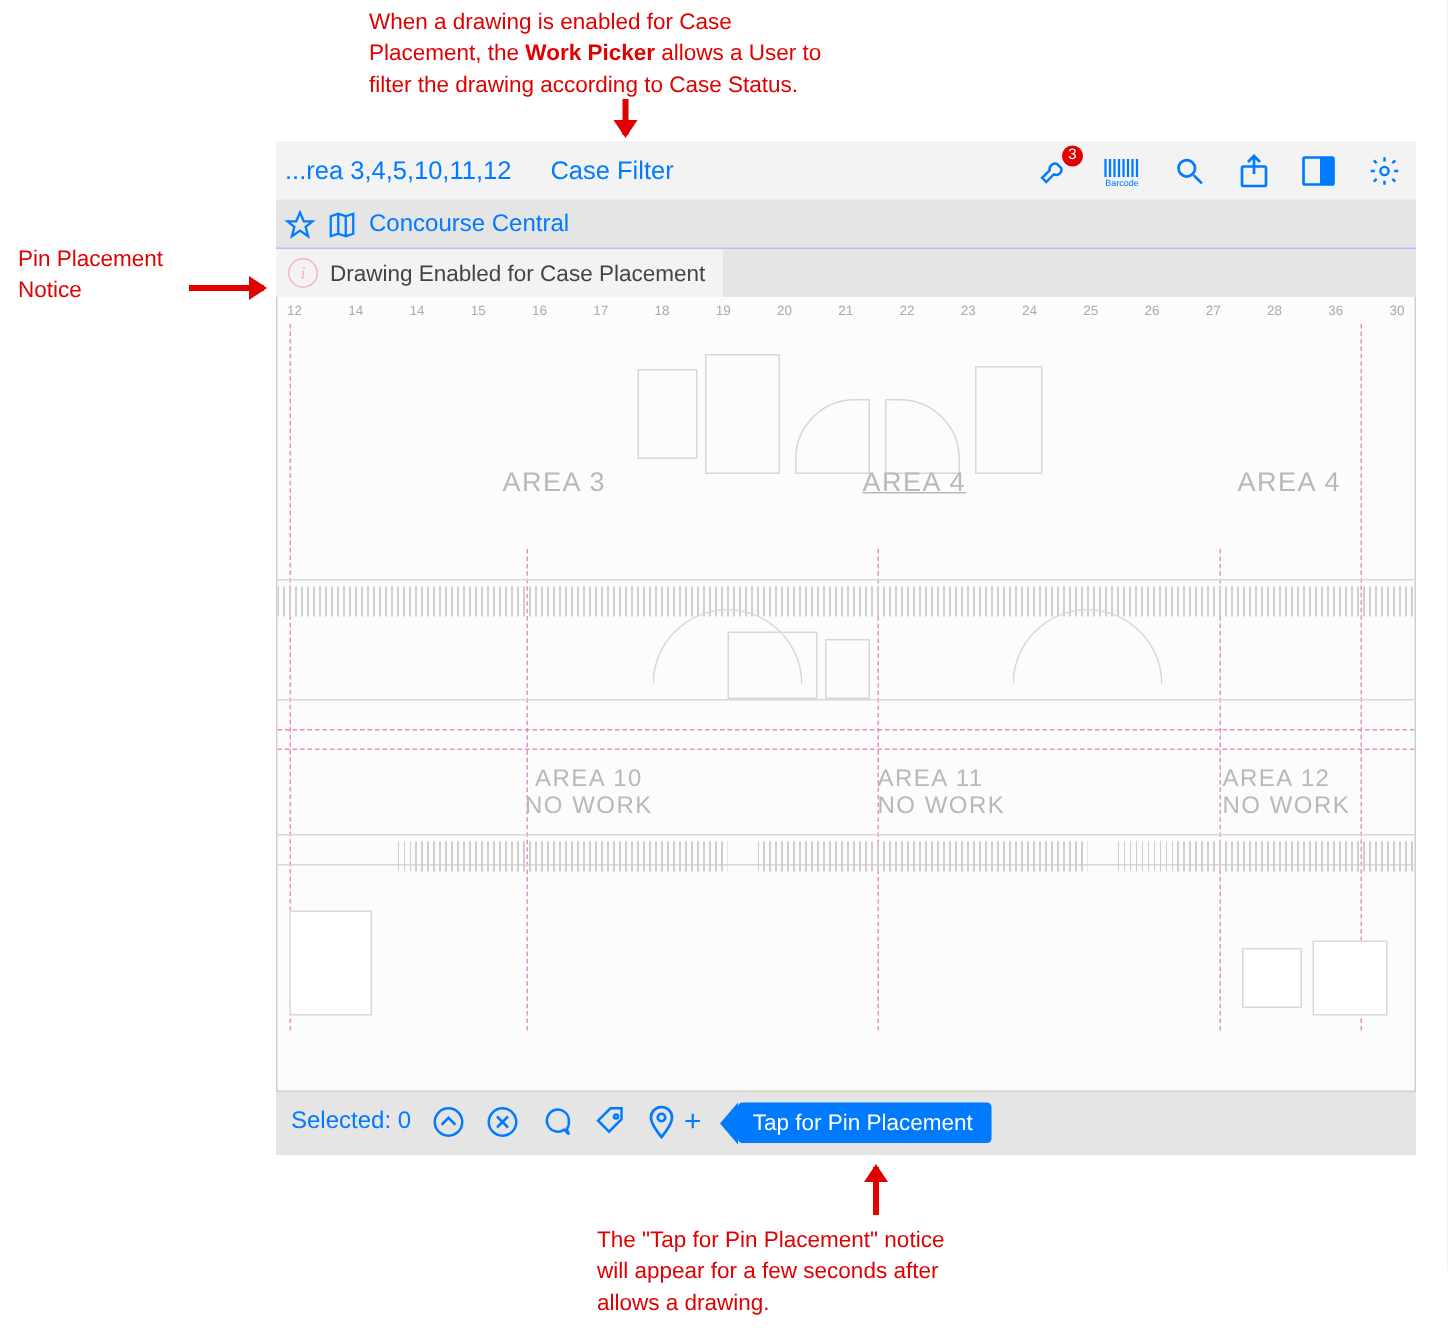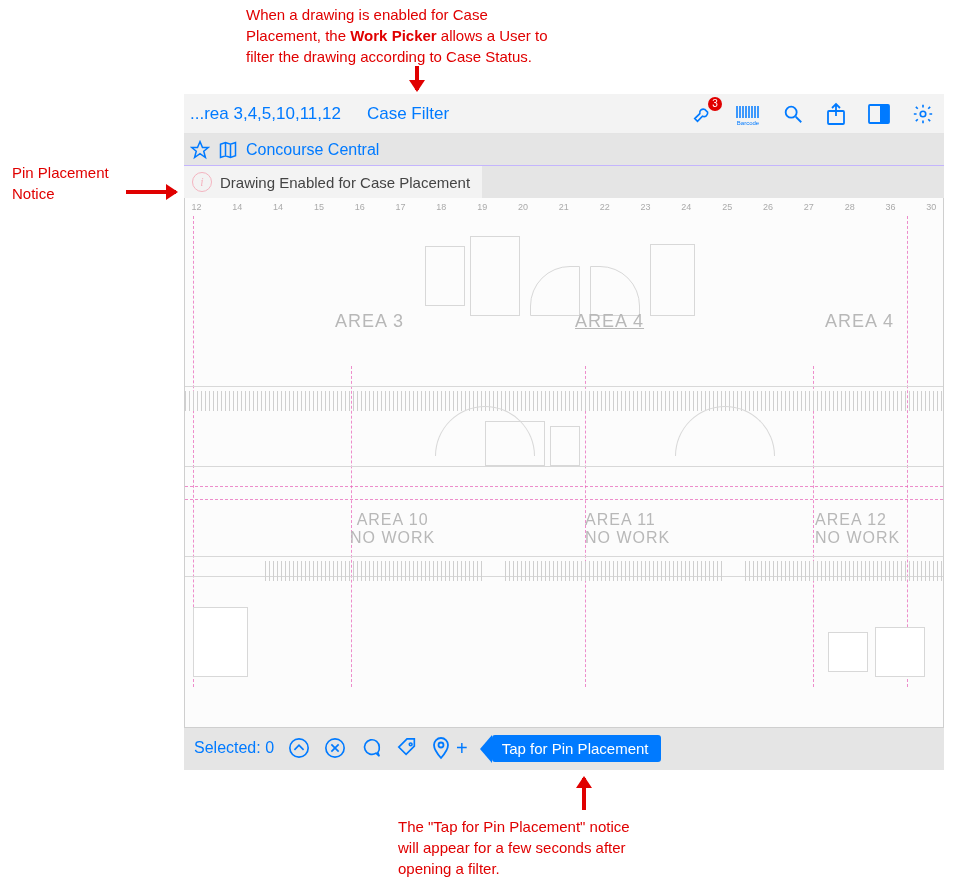--- a/index.html
+++ b/index.html
@@ -434,14 +434,14 @@
     </span>
     <span class="plus-text">+</span>
     <span class="callout">Tap for Pin Placement</span>
   </div>
 </div>
 
 <div class="arrow-down" style="left:582px; top:778px; height:32px; transform:rotate(180deg);"></div>
 <div class="annotation" style="left:398px; top:816px; width:360px;">
   <span>The "Tap for Pin Placement" notice</span><br>
   <span>will appear for a few seconds after</span><br>
-  <span>opening a filter.</span>
+  <span>allows a drawing.</span>
 </div>
 
 </body></html>

